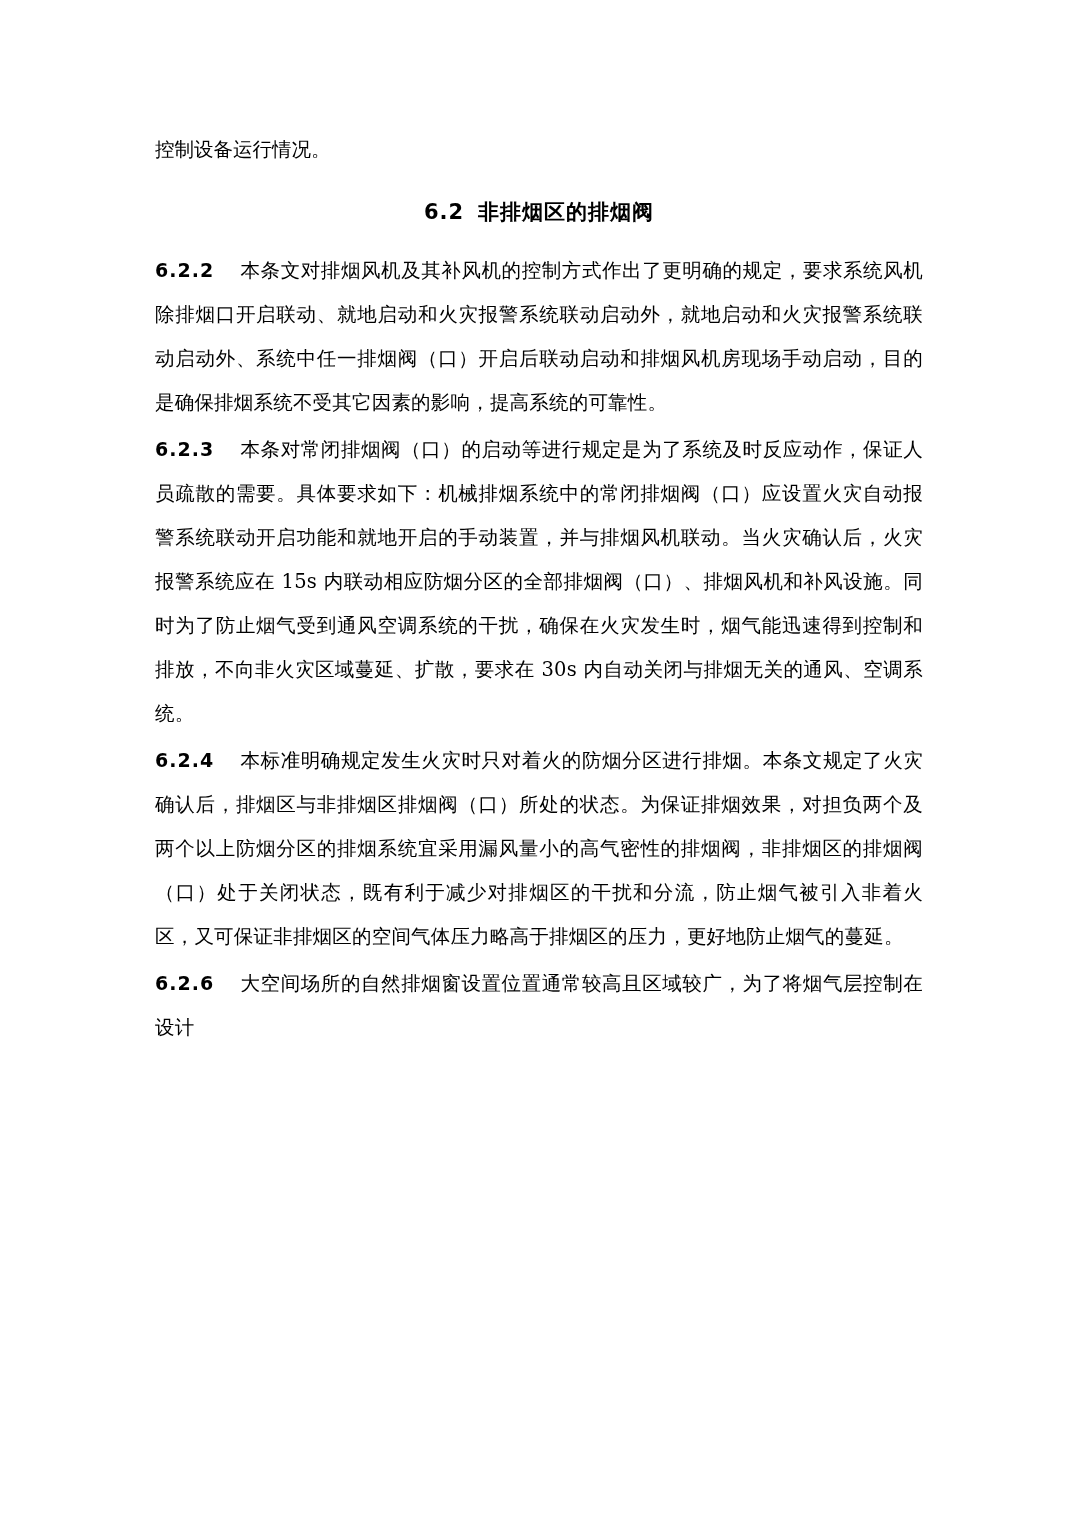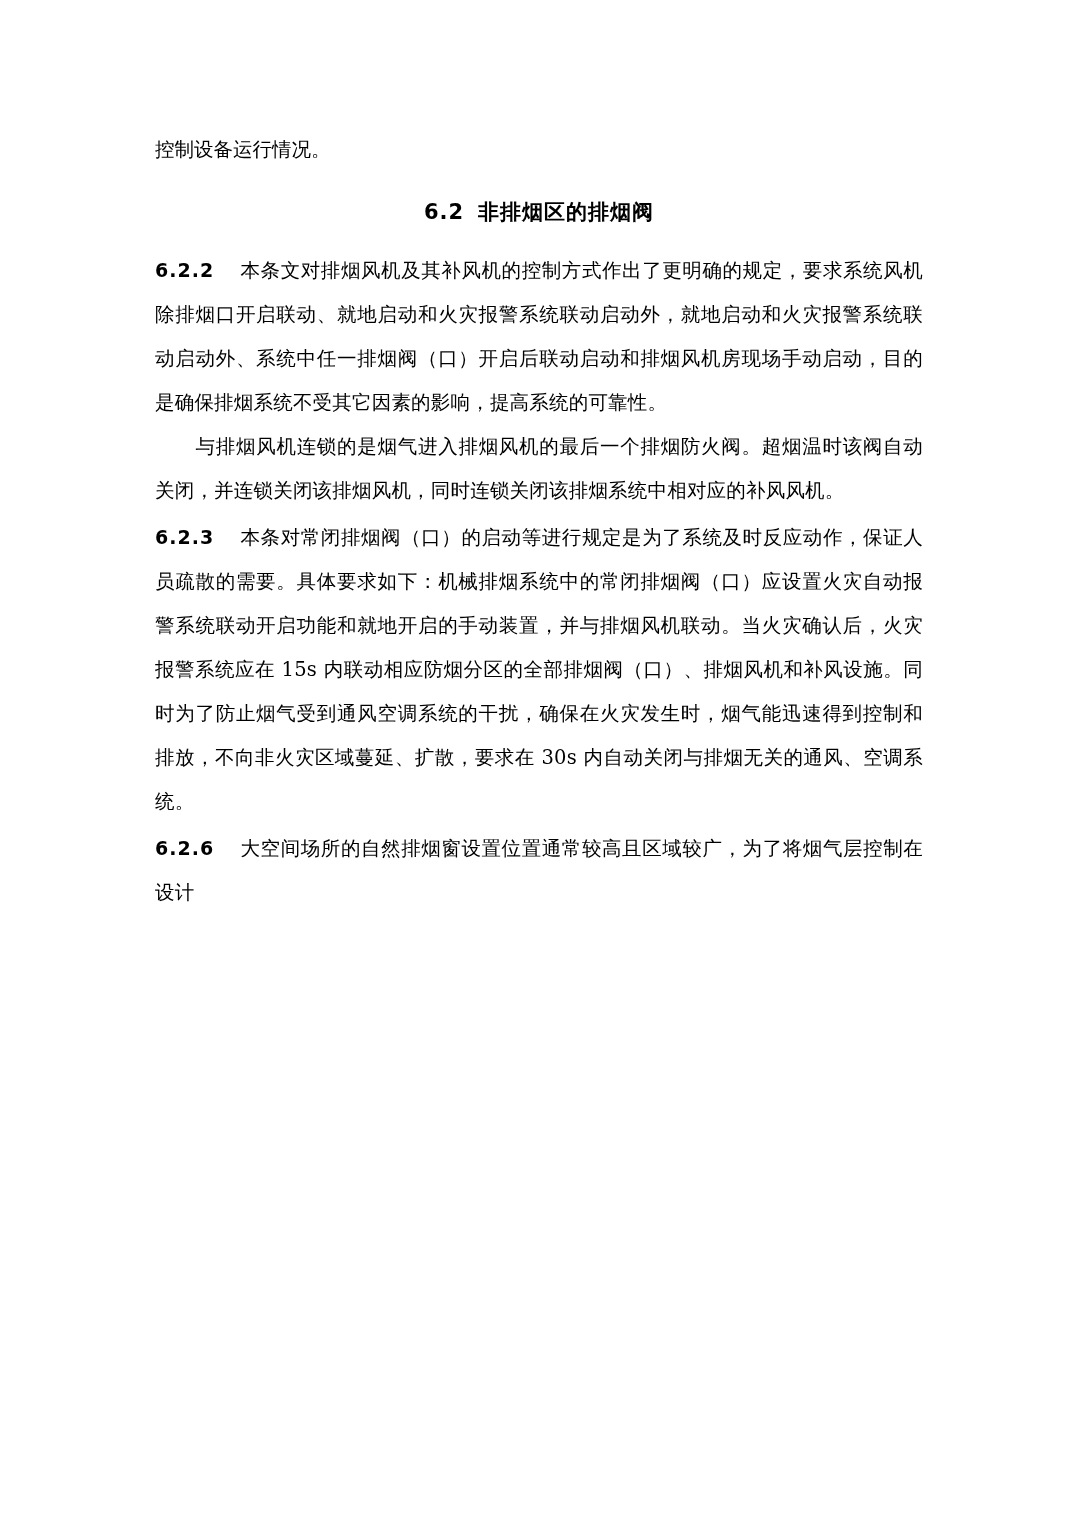--- a/index.html
+++ b/index.html
@@ -86,27 +86,29 @@
 
     <div class="top-line">控制设备运行情况。</div>
 
     <div class="section-title">
       <span class="num">6.2</span><span>非排烟区的排烟阀</span>
     </div>
 
 
     <div class="clause">
       <p class="para"><span class="clause-num">6.2.2</span><span class="clause-gap"></span><span class="body-text">本条文对排烟风机及其补风机的控制方式作出了更明确的规定，要求系统风机除排烟口开启联动、就地启动和火灾报警系统联动启动外，就地启动和火灾报警系统联动启动外、系统中任一排烟阀（口）开启后联动启动和排烟风机房现场手动启动，目的是确保排烟系统不受其它因素的影响，提高系统的可靠性。</span></p>
-      <p class="para"><span class="para-indent"></span><span class="body-text">与排烟风机连锁的是烟气进入排烟风机的最后一个排烟防火阀。超烟温时该阀自动关闭，并连锁关闭该排烟风机，同时连锁关闭该排烟系统中相对应的补风风机。</span></p>
     </div>
 
     <div class="clause">
       <p class="para"><span class="clause-num">6.2.3</span><span class="clause-gap"></span><span class="body-text">本条对常闭排烟阀（口）的启动等进行规定是为了系统及时反应动作，保证人员疏散的需要。具体要求如下：机械排烟系统中的常闭排烟阀（口）应设置火灾自动报警系统联动开启功能和就地开启的手动装置，并与排烟风机联动。当火灾确认后，火灾报警系统应在 15s 内联动相应防烟分区的全部排烟阀（口）、排烟风机和补风设施。同时为了防止烟气受到通风空调系统的干扰，确保在火灾发生时，烟气能迅速得到控制和排放，不向非火灾区域蔓延、扩散，要求在 30s 内自动关闭与排烟无关的通风、空调系统。</span></p>
     </div>
 
+    <div class="clause">
+      <p class="para"><span class="clause-num">6.2.4</span><span class="clause-gap"></span><span class="body-text">本标准明确规定发生火灾时只对着火的防烟分区进行排烟。本条文规定了火灾确认后，排烟区与非排烟区排烟阀（口）所处的状态。为保证排烟效果，对担负两个及两个以上防烟分区的排烟系统宜采用漏风量小的高气密性的排烟阀，非排烟区的排烟阀（口）处于关闭状态，既有利于减少对排烟区的干扰和分流，防止烟气被引入非着火区，又可保证非排烟区的空间气体压力略高于排烟区的压力，更好地防止烟气的蔓延。</span></p>
+    </div>
 
 
     <div class="clause">
       <p class="para"><span class="clause-num">6.2.6</span><span class="clause-gap"></span><span class="body-text">大空间场所的自然排烟窗设置位置通常较高且区域较广，为了将烟气层控制在设计</span></p>
     </div>
 
   </div>
 
   <div class="pagenum">69</div>
 

